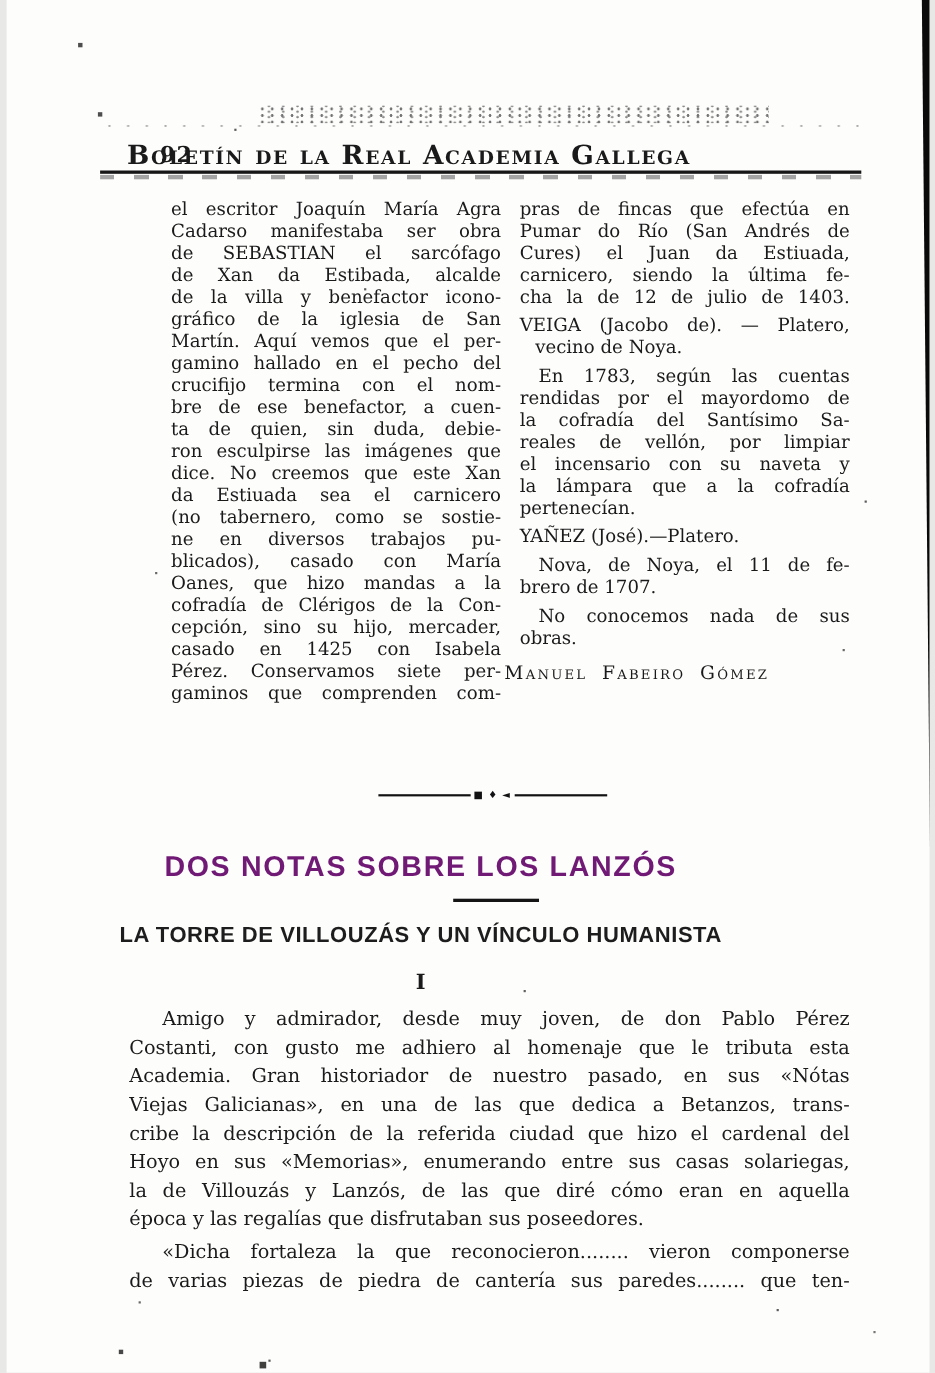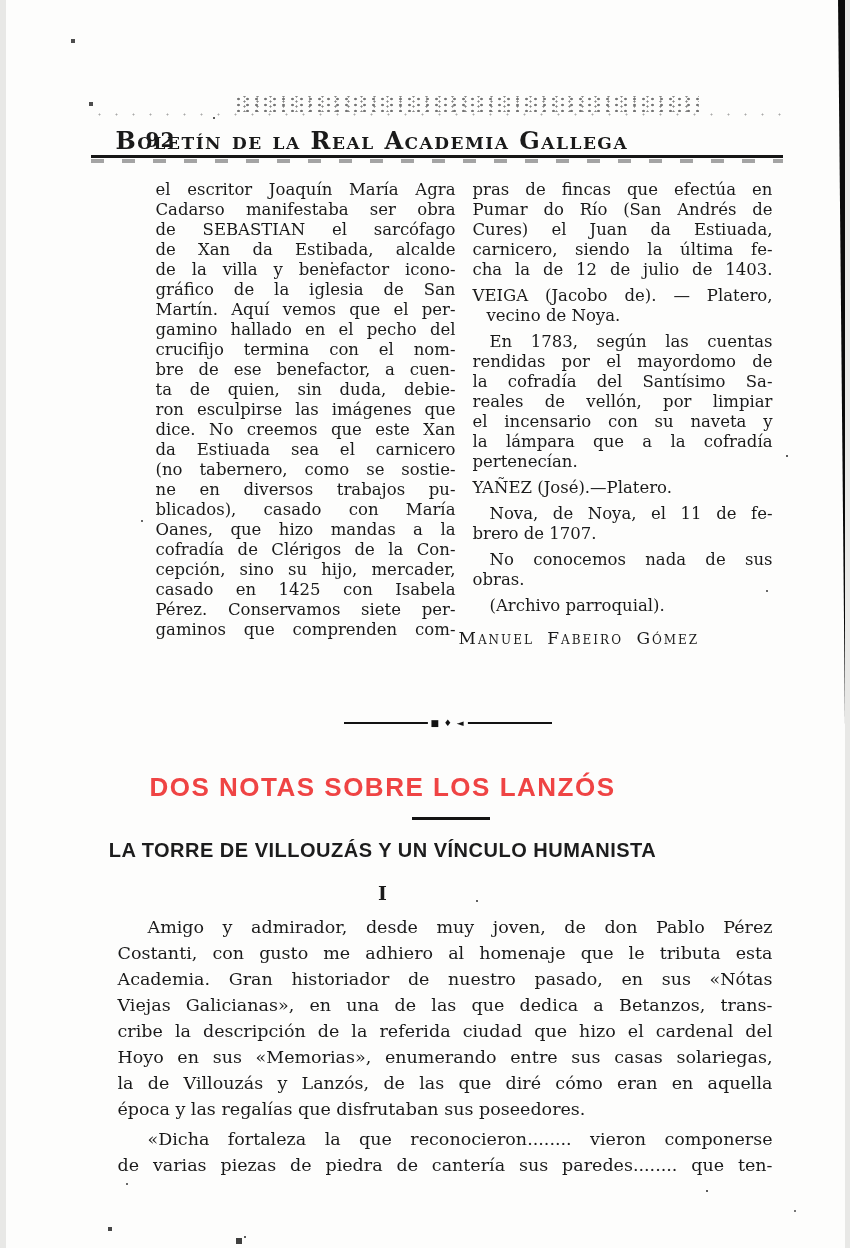--- a/index.html
+++ b/index.html
@@ -84,21 +84,21 @@
   .divider-ornament{
     position:absolute;top:-7px;left:50%;transform:translateX(-50%);
     background:#fdfdfc;padding:0 3px;
     font-family:"DejaVu Sans", sans-serif;font-size:9px;letter-spacing:1px;color:#121212;
     line-height:16px;white-space:nowrap;
   }
   
   .article-title{
     position:absolute;top:772px;left:0;right:85px;text-align:center;
     font-family:"Liberation Sans", sans-serif;font-weight:bold;
-    font-size:26px;letter-spacing:1.5px;color:#ef4444;
+    font-size:26px;letter-spacing:1.5px;color:#701a75;
   }
   .title-rule{position:absolute;top:817px;left:406px;width:78px;height:2.5px;background:#141414;}
   .article-subtitle{
     position:absolute;top:839px;left:0;right:85px;text-align:center;
     font-family:"Liberation Sans", sans-serif;font-weight:bold;
     font-size:20px;letter-spacing:0.5px;color:#1d1d1d;
   }
   .section-numeral{
     position:absolute;top:882px;left:0;right:85px;text-align:center;
     font-size:19px;font-weight:bold;
@@ -181,23 +181,20 @@
             <div class="line no-stretch">YAÑEZ (José).—Platero.</div>
           </div>
           <div class="block indent">
             <div class="line">Nova, de Noya, el 11 de fe-</div>
             <div class="line no-stretch">brero de 1707.</div>
           </div>
           <div class="block indent">
             <div class="line">No conocemos nada de sus</div>
             <div class="line no-stretch">obras.</div>
           </div>
-          <div class="block indent">
-            <div class="line no-stretch">(Archivo parroquial).</div>
-          </div>
         </div>
       <div class="author-signature">Manuel Fabeiro Gómez</div>
     </div>
   </div>
 
   <div class="section-divider">
     <span class="divider-ornament">■ ♦ ◄</span>
   </div>
 
   <div class="article-title">DOS NOTAS SOBRE LOS LANZÓS</div>

